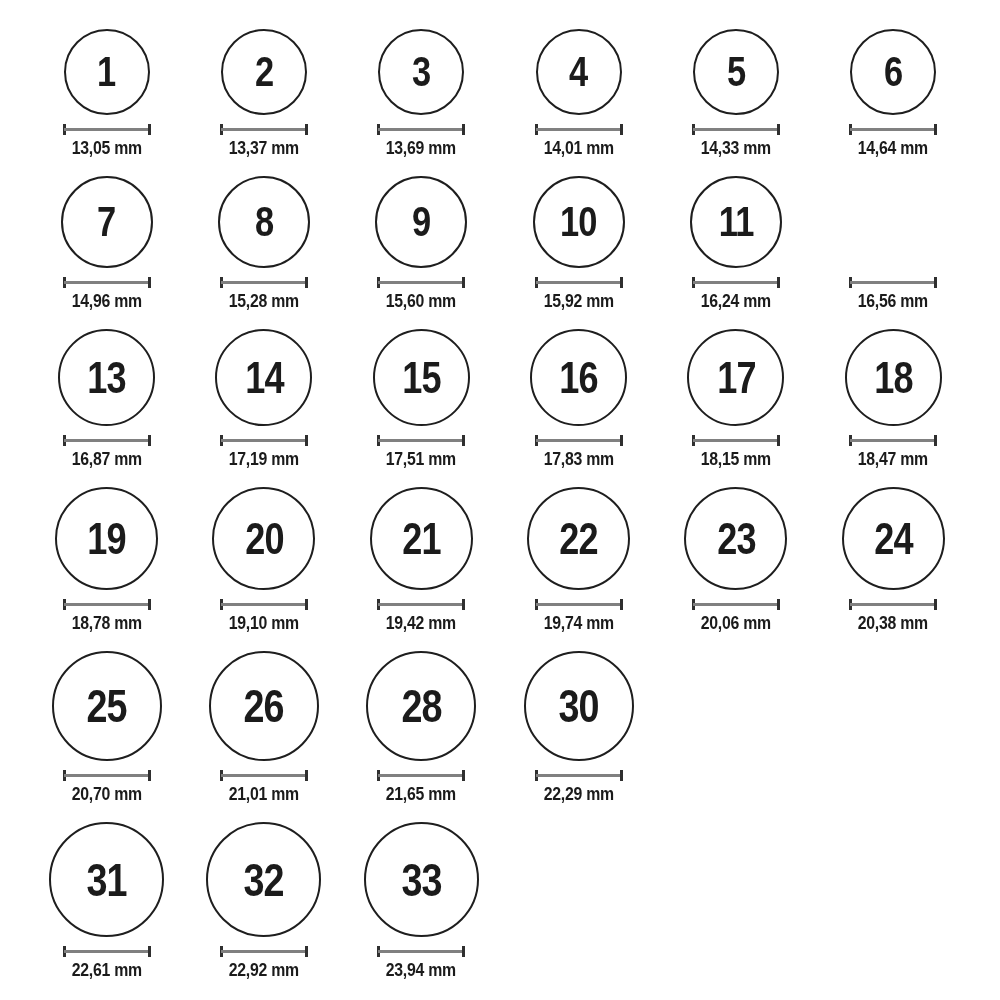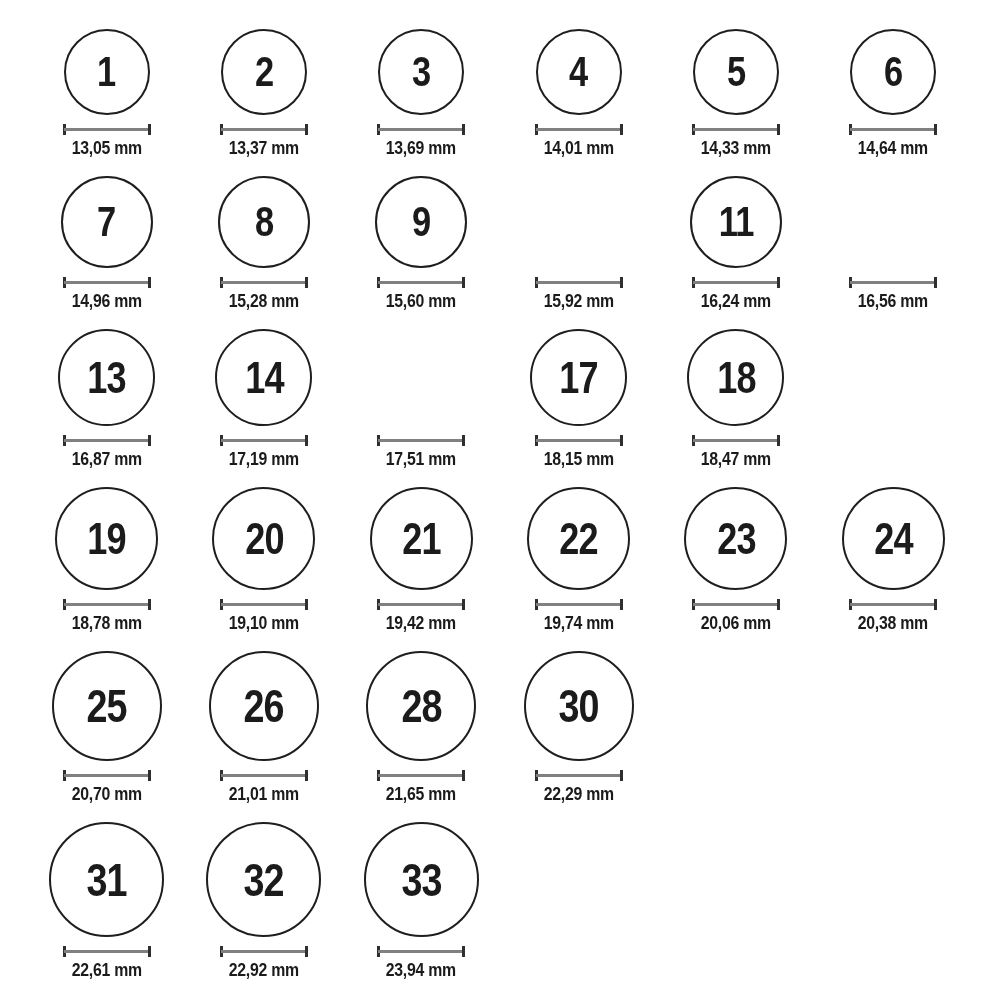--- a/index.html
+++ b/index.html
@@ -199,20 +199,23 @@
     </div>
     <div class="bar">
       <span class="tick left"></span>
       <span class="line"></span>
       <span class="tick right"></span>
     </div>
     <span class="mm-label">15,60 mm</span>
   </div>
 
   <div class="cell">
+    <div class="circle">
+      <span class="num">10</span>
+    </div>
     <div class="bar">
       <span class="tick left"></span>
       <span class="line"></span>
       <span class="tick right"></span>
     </div>
     <span class="mm-label">15,92 mm</span>
   </div>
 
   <div class="cell">
     <div class="circle">
@@ -254,28 +257,42 @@
     </div>
     <div class="bar">
       <span class="tick left"></span>
       <span class="line"></span>
       <span class="tick right"></span>
     </div>
     <span class="mm-label">17,19 mm</span>
   </div>
 
   <div class="cell">
+    <div class="circle">
+      <span class="num">15</span>
+    </div>
     <div class="bar">
       <span class="tick left"></span>
       <span class="line"></span>
       <span class="tick right"></span>
     </div>
     <span class="mm-label">17,51 mm</span>
   </div>
 
+  <div class="cell">
+    <div class="circle">
+      <span class="num">16</span>
+    </div>
+    <div class="bar">
+      <span class="tick left"></span>
+      <span class="line"></span>
+      <span class="tick right"></span>
+    </div>
+    <span class="mm-label">17,83 mm</span>
+  </div>
 
   <div class="cell">
     <div class="circle">
       <span class="num">17</span>
     </div>
     <div class="bar">
       <span class="tick left"></span>
       <span class="line"></span>
       <span class="tick right"></span>
     </div>

